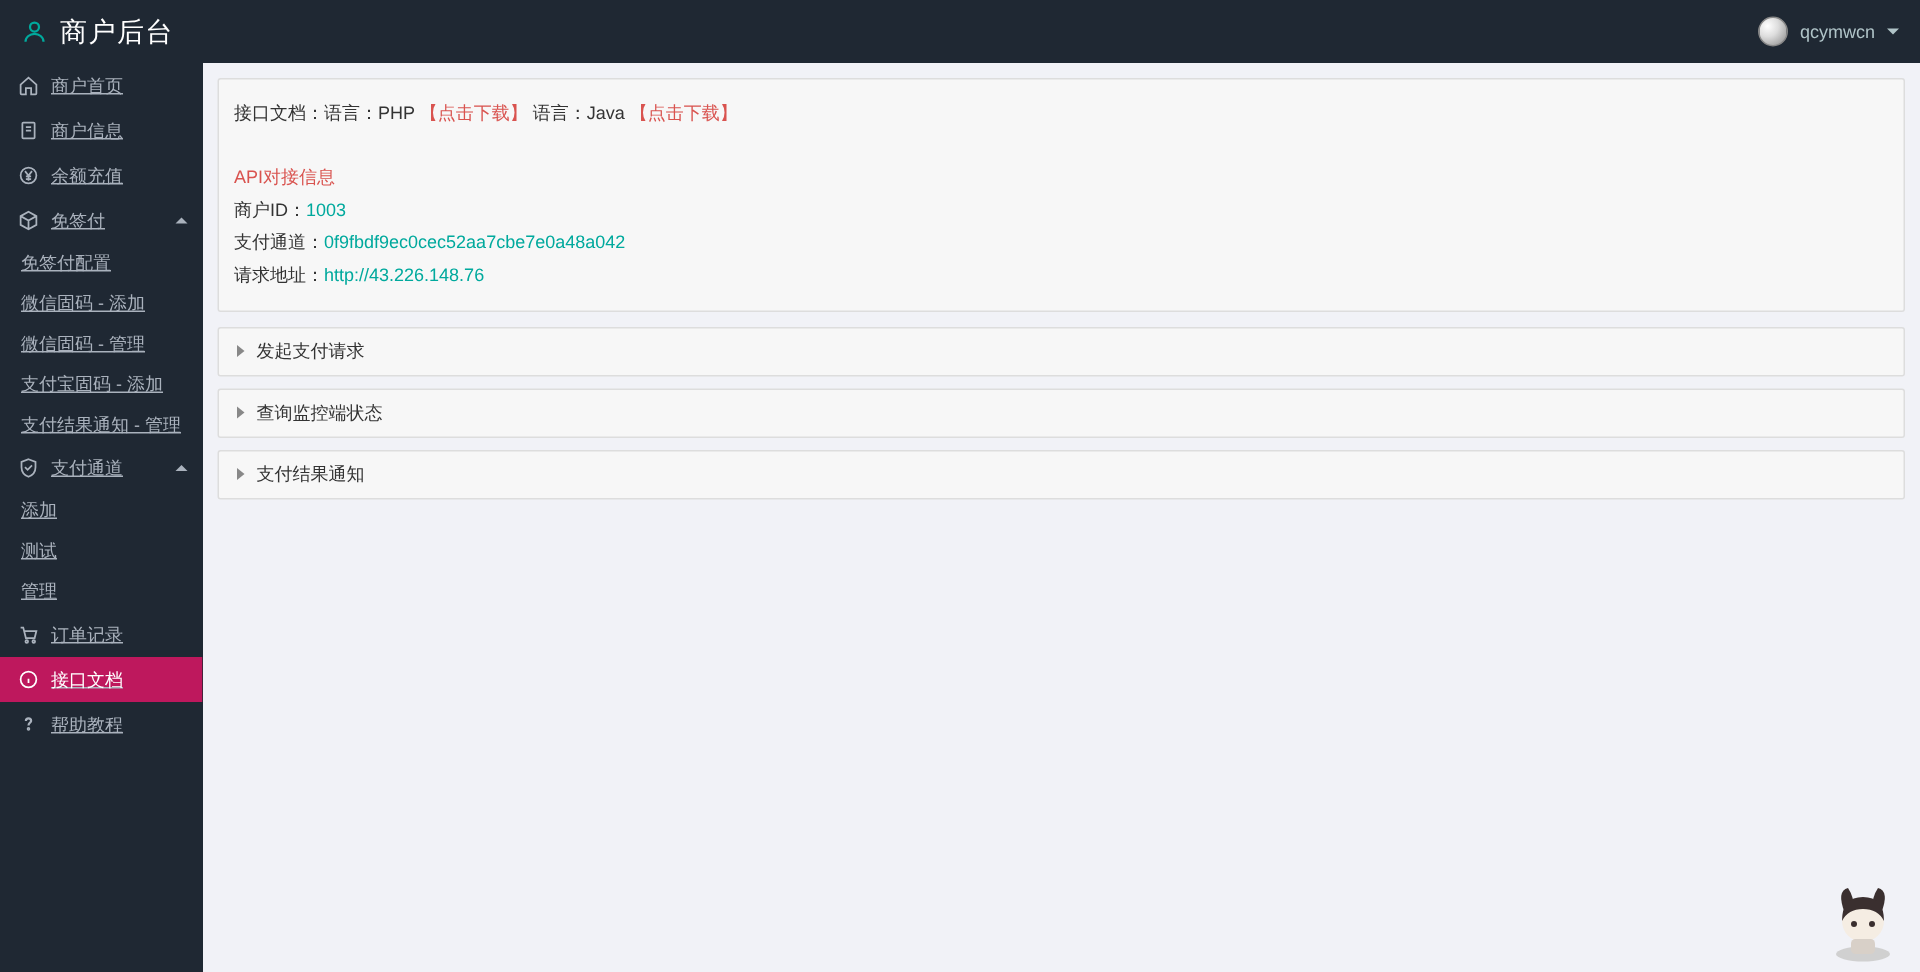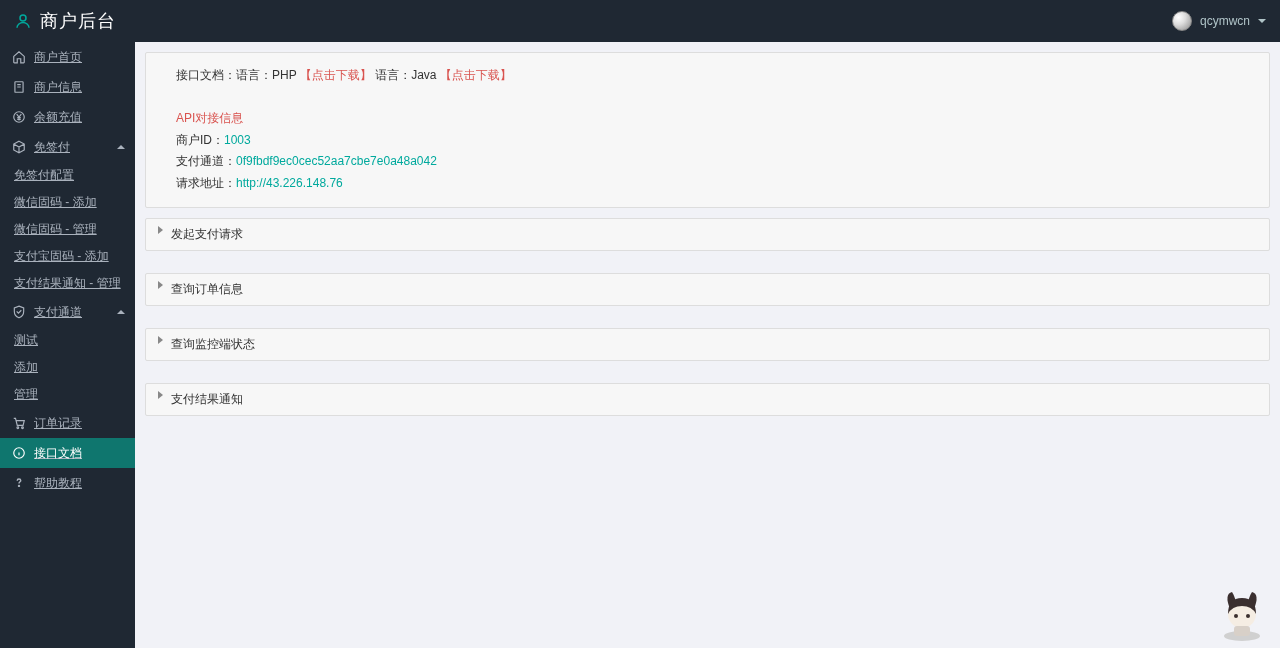--- a/index.html
+++ b/index.html
@@ -61,21 +61,21 @@
   display: flex;
   align-items: center;
   height: 30px;
   padding: 0 12px;
   gap: 8px;
   cursor: pointer;
   font-size: 12px;
   position: relative;
 }
 .nav-item.active {
-  background: #0f766e;
+  background: #be185d;
   color: #fff;
 }
 .nav-item .nav-icon { width: 14px; height: 14px; flex-shrink: 0; display:flex; align-items:center; justify-content:center;}
 .nav-item .nav-icon svg { width: 14px; height: 14px; }
 .nav-toggle {
   position: absolute;
   right: 10px;
   width: 0; height: 0;
   border-left: 4px solid transparent;
   border-right: 4px solid transparent;
@@ -93,33 +93,34 @@
 
 .content {
   margin-left: 135px;
   margin-top: 42px;
   padding: 10px;
 }
 .panel {
   background: #f7f7f7;
   border: 1px solid #ddd;
   border-radius: 2px;
-  padding: 12px 30px;
+  padding: 12px 10px;
   margin-bottom: 10px;
   line-height: 1.8;
 }
 .panel .red { color: #d9534f; }
 .panel .teal { color: #00a99d; }
 .accordion-item {
   background: #f7f7f7;
   border: 1px solid #ddd;
   border-radius: 2px;
-  margin-bottom: 22px;
+  margin-bottom: 8px;
   padding: 7px 12px;
   display: flex;
+  align-items: center;
   gap: 8px;
   cursor: pointer;
   font-size: 12px;
 }
 .chevron {
   width: 0; height: 0;
   border-top: 4px solid transparent;
   border-bottom: 4px solid transparent;
   border-left: 5px solid #888;
 }
@@ -194,22 +195,22 @@
   <div class="nav-item">
     <span class="nav-icon">
         <svg viewBox="0 0 24 24" fill="none" stroke="#aab2bd" stroke-width="2">
           <path d="M12 2l8 3v6c0 5-3 9-8 11-5-2-8-6-8-11V5l8-3z"></path>
           <path d="M8 11l3 3 5-5"></path>
         </svg>
       </span>
     <span>支付通道</span>
     <span class="nav-toggle"></span>
   </div>
+  <div class="sub-item">添加</div>
   <div class="sub-item">测试</div>
-  <div class="sub-item">添加</div>
   <div class="sub-item">管理</div>
 
   <div class="nav-item">
     <span class="nav-icon">
         <svg viewBox="0 0 24 24" fill="none" stroke="#aab2bd" stroke-width="2">
           <path d="M3 4h3l3 12h10l2-8H7"></path>
           <circle cx="10" cy="20" r="1.5"></circle>
           <circle cx="18" cy="20" r="1.5"></circle>
         </svg>
       </span>
@@ -252,24 +253,20 @@
       <span>支付通道：</span><span class="teal">0f9fbdf9ec0cec52aa7cbe7e0a48a042</span>
     </div>
     <div>
       <span>请求地址：</span><a class="teal">http://43.226.148.76</a>
     </div>
   </div>
 
   <div class="accordion-item">
     <span class="chevron"></span>
     <span>发起支付请求</span>
-  </div>
-  <div class="accordion-item">
-    <span class="chevron"></span>
-    <span>查询订单信息</span>
   </div>
   <div class="accordion-item">
     <span class="chevron"></span>
     <span>查询监控端状态</span>
   </div>
   <div class="accordion-item">
     <span class="chevron"></span>
     <span>支付结果通知</span>
   </div>
 </div>

